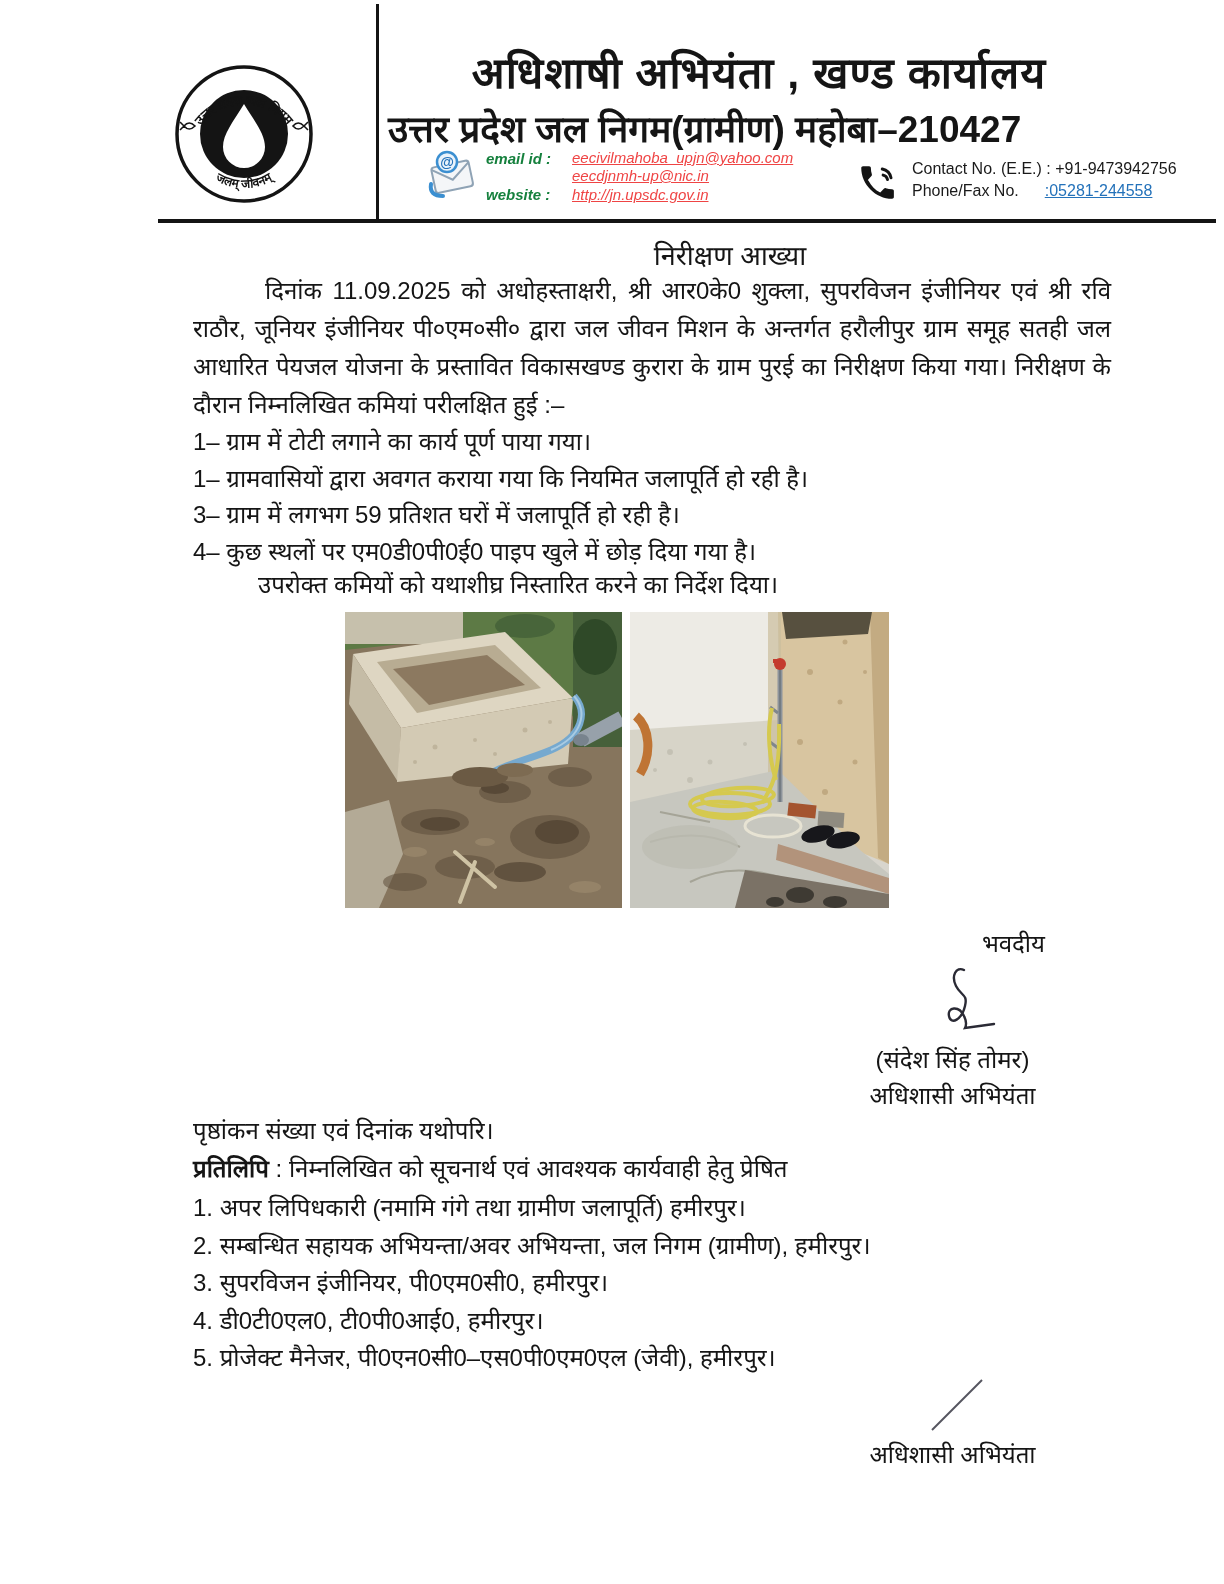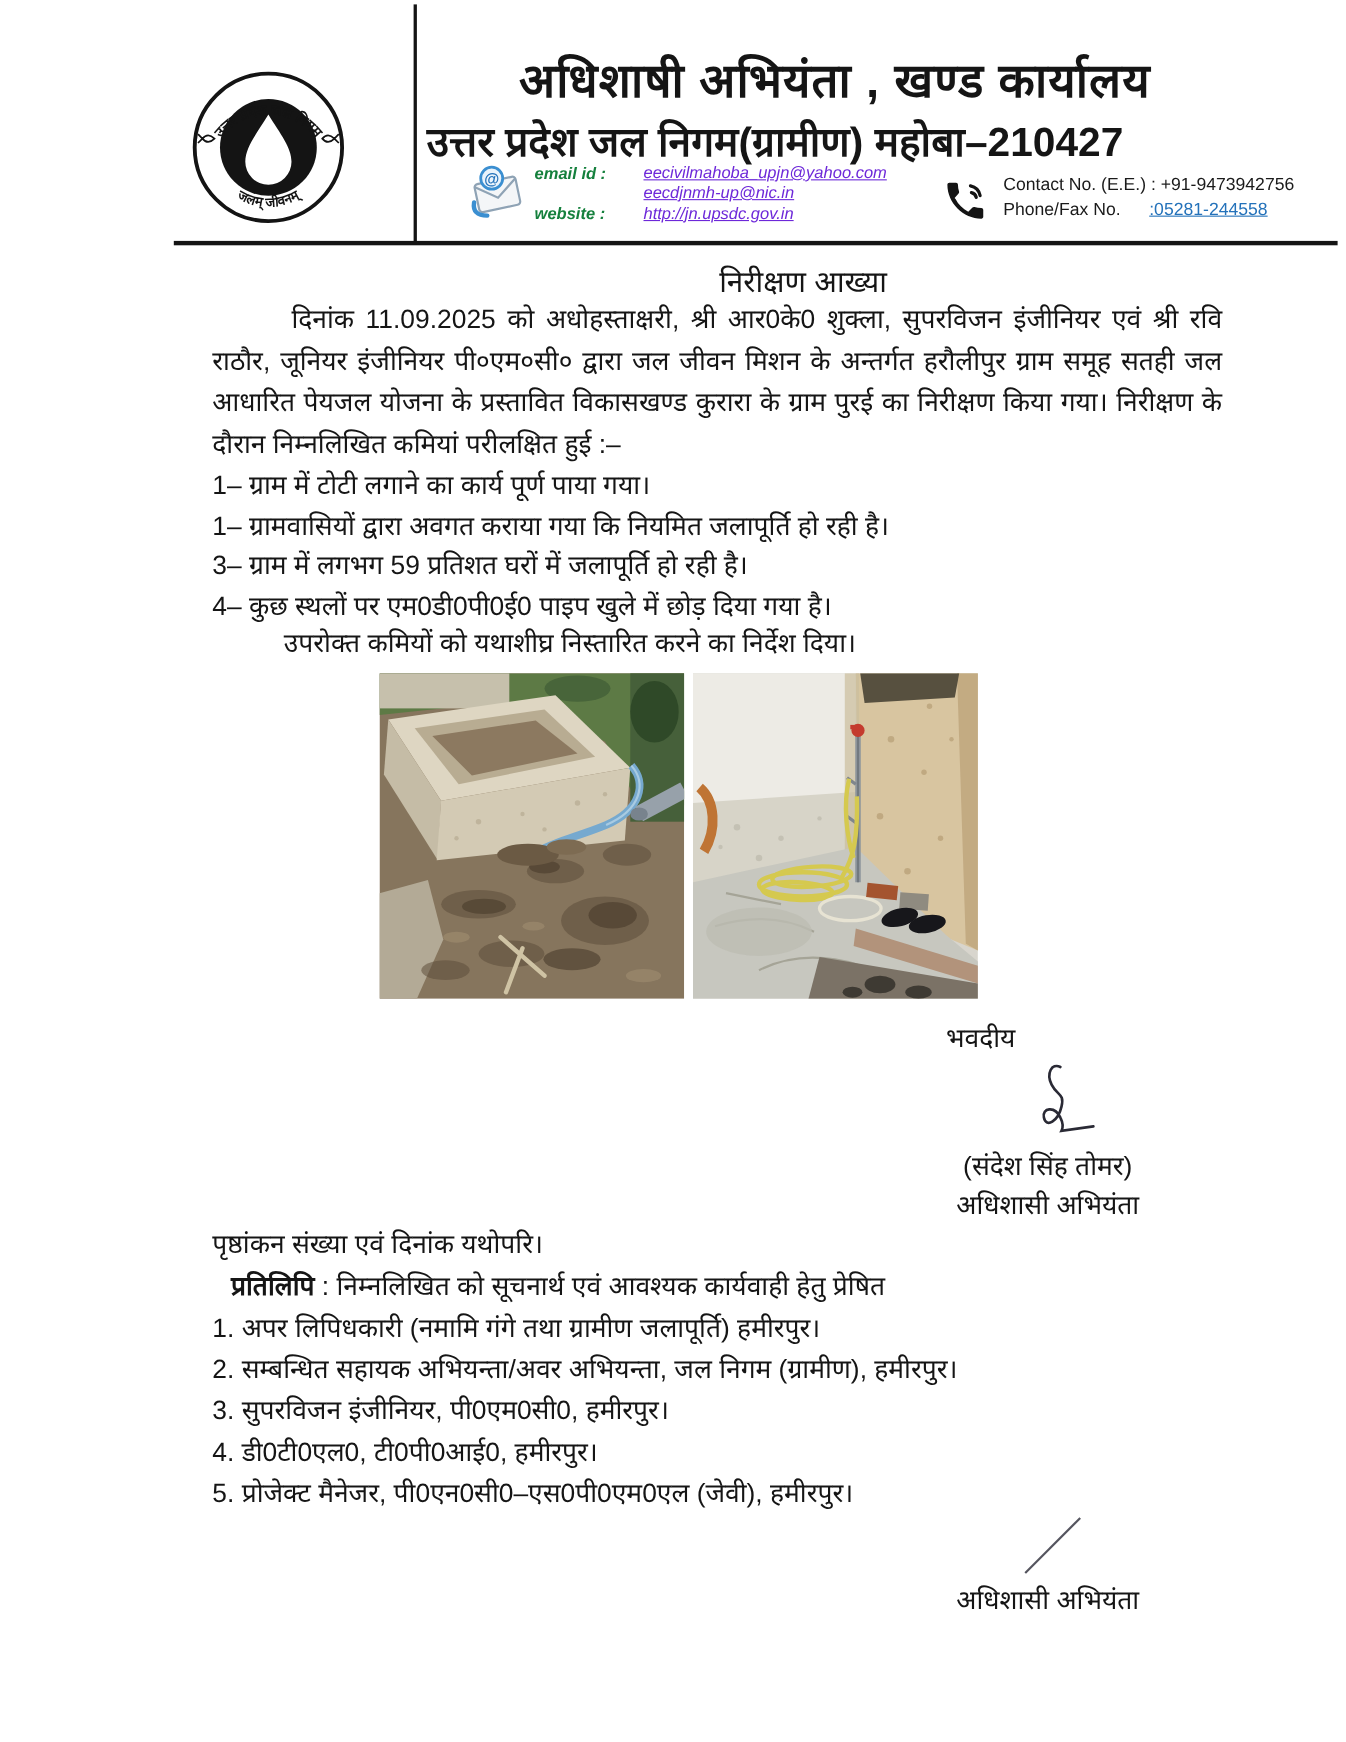--- a/index.html
+++ b/index.html
@@ -11,21 +11,21 @@
   .vline { position:absolute; left:376px; top:4px; width:3px; height:217px; background:#141414; }
   .org-title { position:absolute; left:388px; top:42px; width:742px; text-align:center;
                font-size:43px; font-weight:700; letter-spacing:1px; white-space:nowrap; }
   .org-subtitle { position:absolute; left:388px; top:102px; width:742px; 
                   font-size:37px; font-weight:700; white-space:nowrap; }
 
   .email-icon { position:absolute; left:425px; top:148px; width:52px; height:52px; }
   .hdr-label { position:absolute; font-size:15px; font-weight:700; font-style:italic; color:#15803d; white-space:nowrap; }
   .lbl-email { left:486px; top:150px; }
   .lbl-web   { left:486px; top:186px; }
-  .hdr-link { position:absolute; left:585px; font-size:15px; font-style:italic; color:#6d28d9;
+  .hdr-link { position:absolute; left:572px; font-size:15px; font-style:italic; color:#ef4444;
               text-decoration:underline; white-space:nowrap; }
   .link-1 { top:149px; } .link-2 { top:167px; } .link-3 { top:186px; }
 
   .phone-icon { position:absolute; left:856px; top:162px; width:42px; height:42px; }
   .contact-line { position:absolute; left:912px; font-size:16px; font-weight:400; color:#1a1a1a; white-space:nowrap; }
   .contact-1 { top:160px; }
   .contact-2 { top:182px; }
   .contact-2 .blue { color:#2472ba; text-decoration:underline; margin-left:26px; }
 
   .hrule { position:absolute; left:158px; top:219px; width:1058px; height:4px; background:#141414; }
@@ -39,28 +39,28 @@
   .findings .row { line-height:36.5px; white-space:nowrap; }
   .closing-line { position:absolute; left:258px; top:567px; width:860px; font-size:24px; white-space:nowrap; }
 
   
   .photo { position:absolute; top:612px; }
   .photo-1 { left:345px; width:277px; height:296px; }
   .photo-2 { left:630px; width:259px; height:296px; }
   .photo svg { display:block; width:100%; height:100%; }
 
   
-  .salutation { position:absolute; left:860px; top:926px; width:185px; text-align:left; font-size:24px; }
+  .salutation { position:absolute; left:860px; top:926px; width:185px; text-align:right; font-size:24px; }
   .sig-mark { position:absolute; left:918px; top:964px; width:85px; height:80px; }
   .sig-name { position:absolute; left:830px; top:1042px; width:245px; text-align:center; font-size:24px; white-space:nowrap; }
   .sig-desig { position:absolute; left:830px; top:1078px; width:245px; text-align:center; font-size:24px; white-space:nowrap; }
 
   
   .endorsement { position:absolute; left:193px; top:1113px; font-size:24px; white-space:nowrap; }
-  .copy-line { position:absolute; left:210px; top:1151px; font-size:24px; white-space:nowrap; }
+  .copy-line { position:absolute; left:193px; top:1151px; font-size:24px; white-space:nowrap; }
   .copy-line .b { font-weight:700; }
   .recipients { position:absolute; left:193px; top:1189px; font-size:24px; }
   .recipients .row { line-height:37.5px; white-space:nowrap; }
 
   .slash-mark { position:absolute; left:926px; top:1376px; width:62px; height:58px; }
   .bottom-desig { position:absolute; left:830px; top:1437px; width:245px; text-align:center; font-size:24px; white-space:nowrap; }
 </style>
 </head>
 <body>
 

